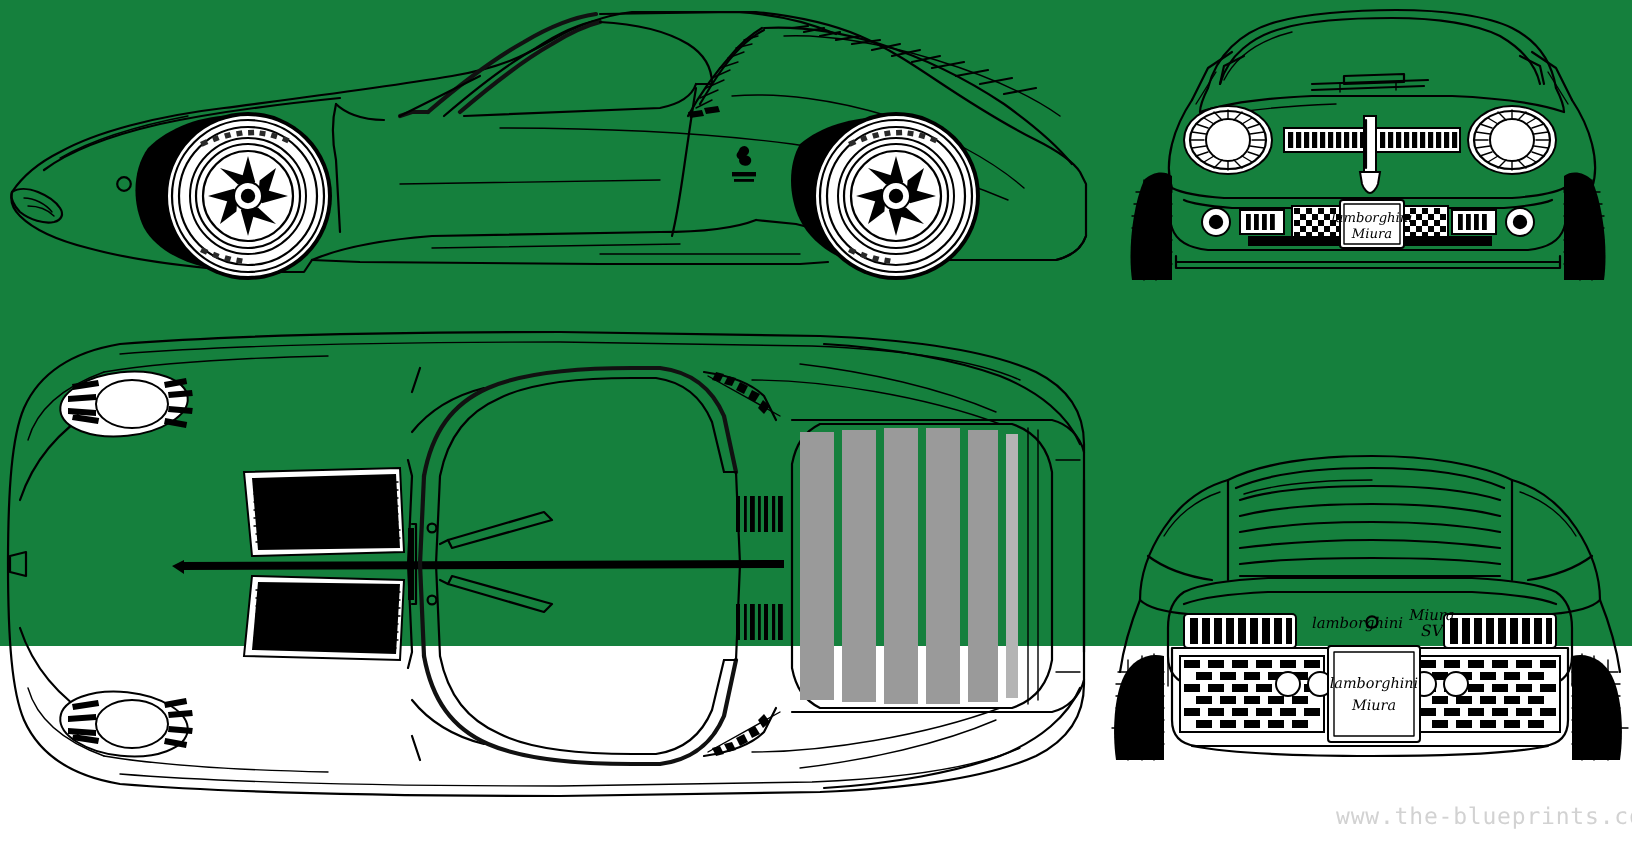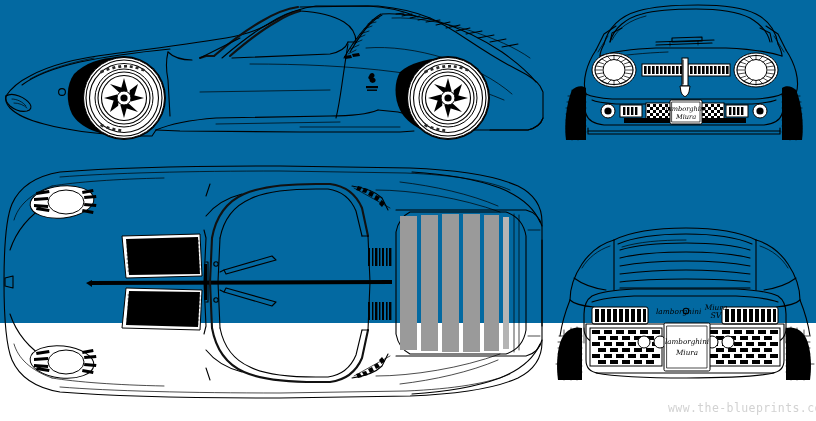--- a/index.html
+++ b/index.html
@@ -1,18 +1,18 @@
 <!DOCTYPE html>
 <html><head>
 <meta charset="utf-8">
 <title>Lamborghini Miura SV Blueprint</title>
 <style>
   html,body{margin:0;padding:0;background:#ffffff;}
   body{width:816px;height:421px;overflow:hidden;font-family:"Liberation Sans",sans-serif;position:relative;}
-  #sheet{position:relative;width:816px;height:323px;background:#0369a1;}
+  #sheet{position:relative;width:816px;height:323px;background:#15803d;}
   .view{position:absolute;}
   #view-side{left:0;top:0;width:548px;height:160px;}
   #view-front{left:552px;top:0;width:264px;height:160px;}
   #view-top{left:0;top:160px;width:548px;height:245px;}
   #view-rear{left:552px;top:218px;width:264px;height:175px;}
   .view svg{display:block;width:100%;height:100%;}
   #watermark{position:absolute;left:668px;top:399px;width:148px;height:18px;
     font-family:"DejaVu Sans Mono",monospace;font-size:11.5px;letter-spacing:0.4px;
     color:#d2d2d2;white-space:nowrap;line-height:18px;user-select:none;}
   svg .ln{fill:none;stroke:#000;stroke-width:1.1;stroke-linejoin:round;stroke-linecap:round;}

